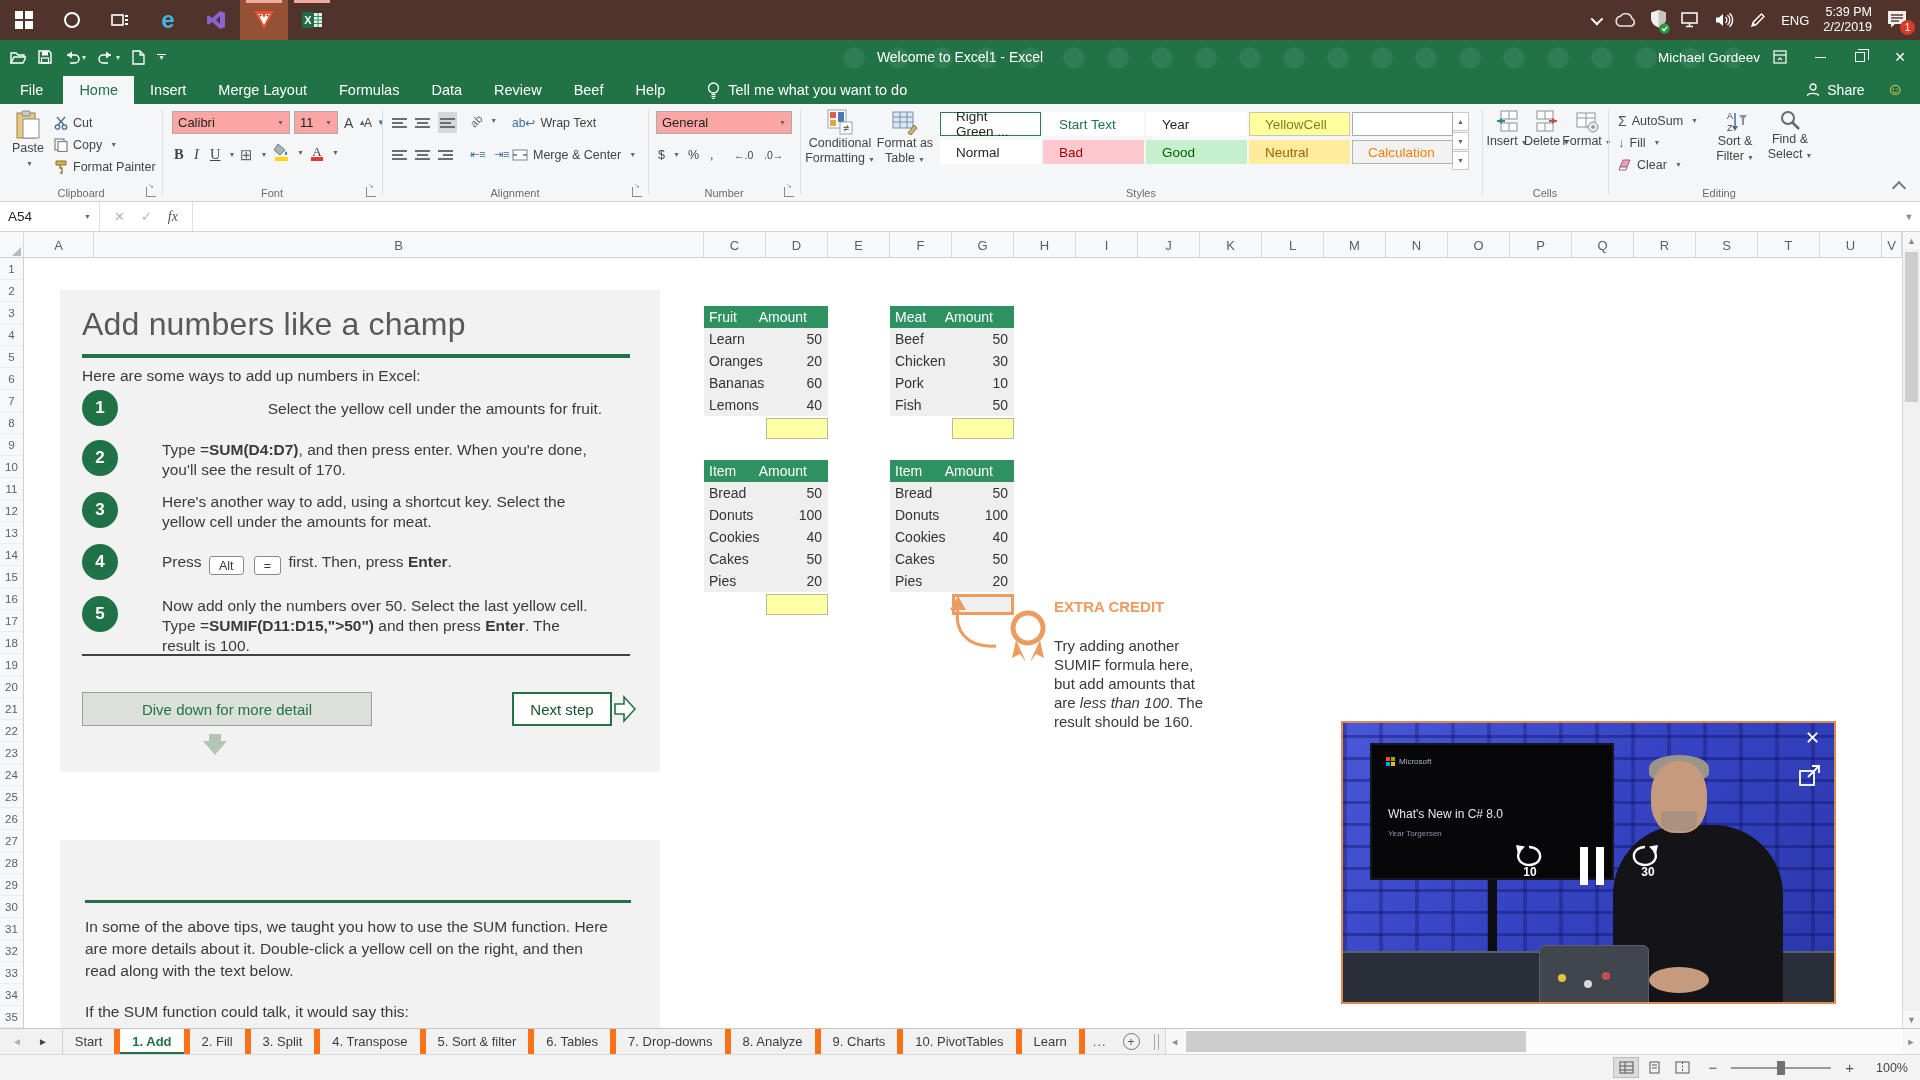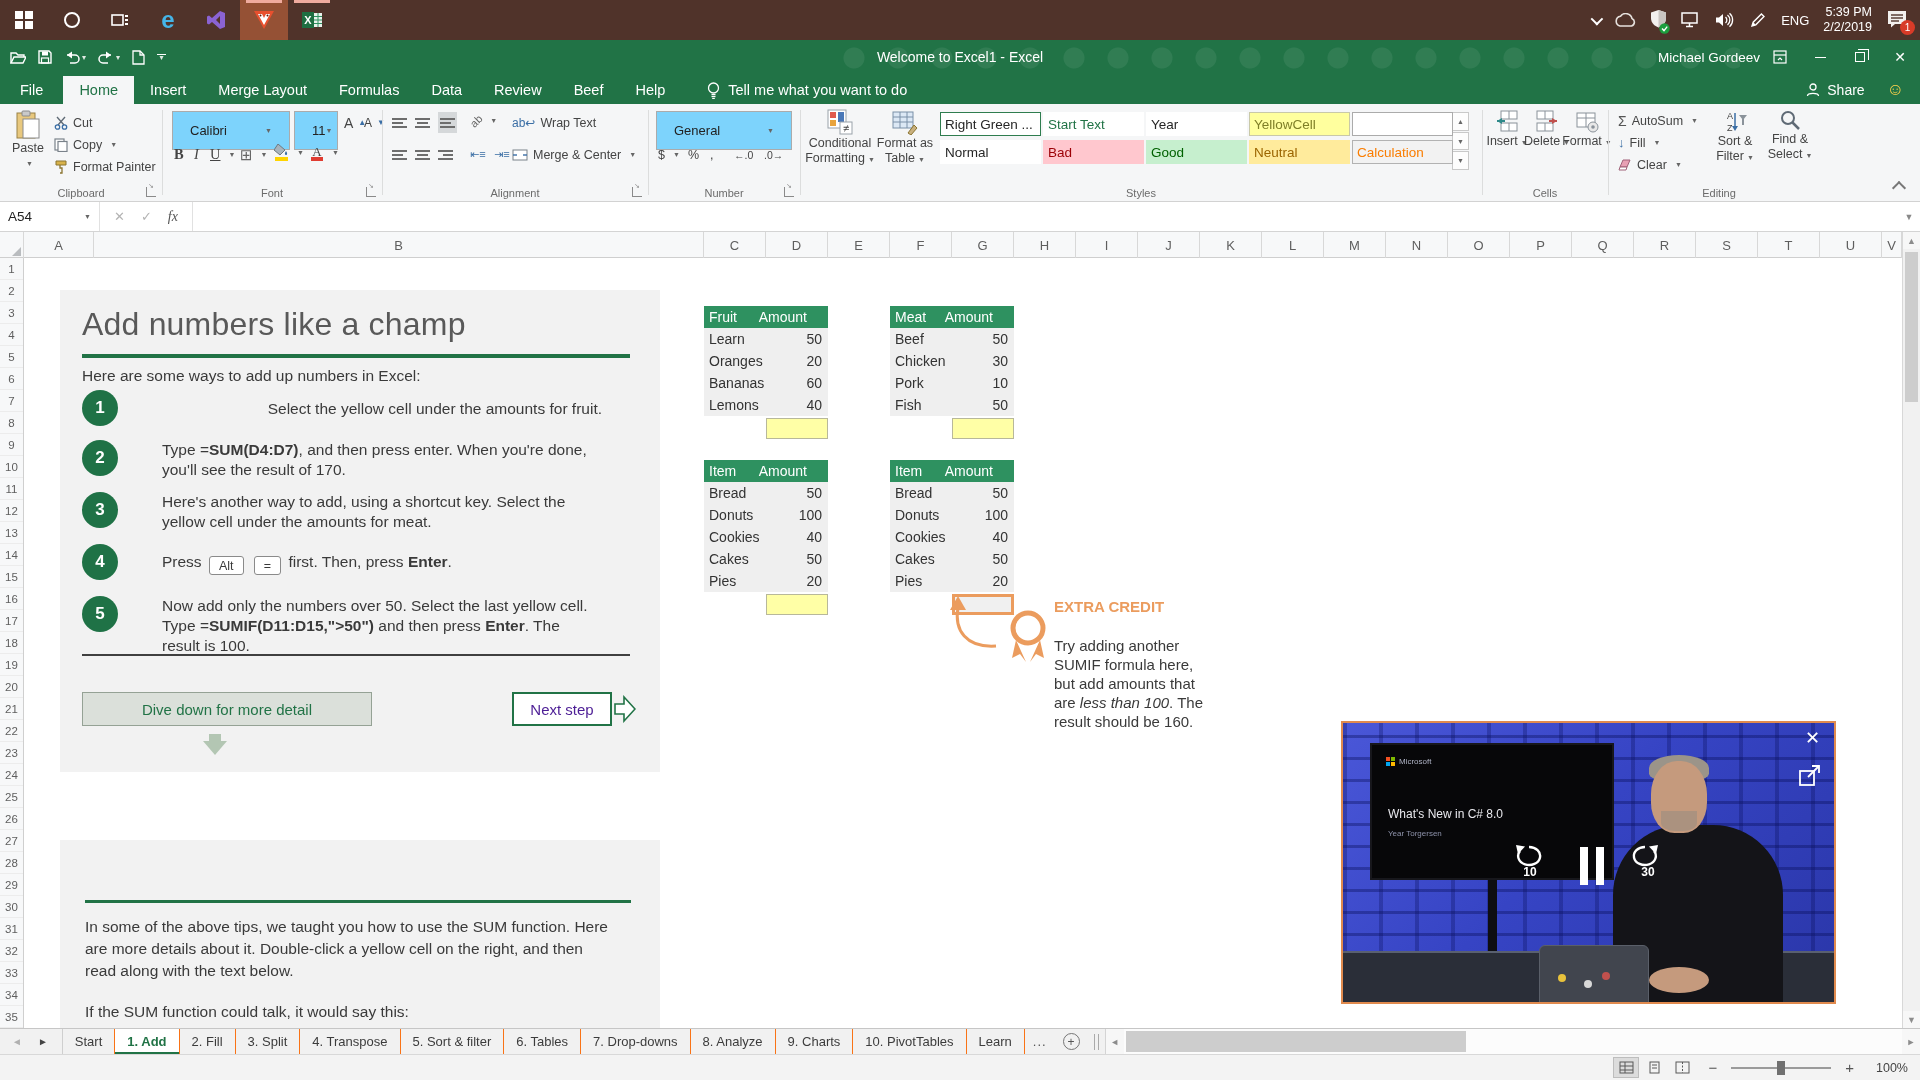--- a/index.html
+++ b/index.html
@@ -50,30 +50,30 @@
   
   .ribbon { position:absolute; left:0; top:104px; width:1920px; height:98px; background:#f5f6f7; border-bottom:1px solid #d2d2d2; z-index:60; font-size:13px; color:#444; }
   .rgroup { position:absolute; top:0; height:97px; }
   .rgroup .glabel { position:absolute; bottom:2px; left:0; right:0; text-align:center; font-size:11px; color:#6b6b6b; }
   .gsep { position:absolute; top:6px; bottom:6px; width:1px; background:#dcdddd; }
   .launcher { position:absolute; bottom:4px; width:10px; height:10px; border-left:1px solid #8a8a8a; border-bottom:1px solid #8a8a8a; }
   .launcher::after { content:"\2198"; position:absolute; left:1px; top:-5px; font-size:7px; color:#8a8a8a; }
   .caret { font-size:7px; color:#666; margin-left:3px; }
   .bigbtn { position:absolute; display:flex; flex-direction:column; align-items:center; gap:2px; text-align:center; font-size:12.5px; line-height:13px; color:#444; }
   .smallbtn { position:absolute; display:flex; align-items:center; gap:5px; height:21px; font-size:12.5px; color:#444; }
-  .combo { position:absolute; height:39px; background:#7dd3fc; border:1px solid #ababab; display:flex; align-items:center; padding:0 17px; font-size:13px; color:#222; }
+  .combo { position:absolute; height:23px; background:#fca5a5; border:1px solid #ababab; display:flex; align-items:center; padding:0 5px; font-size:13px; color:#222; }
   .combo .caret { margin-left:auto; }
   .fmt-letter { font-family:"Liberation Serif",serif; font-size:14.5px; color:#444; }
   .color-bar { position:absolute; left:1px; right:1px; bottom:0; height:4px; }
   .lines-icon { display:inline-flex; flex-direction:column; gap:2px; width:15px; }
   .lines-icon i { height:2px; background:#6d6d6d; }
   .al-left i:nth-child(2){ width:70%; } .al-left i:nth-child(1),.al-left i:nth-child(3){ width:100%; }
   .al-center i { margin:0 auto; } .al-center i:nth-child(2){ width:70%; } .al-center i:nth-child(1),.al-center i:nth-child(3){ width:100%; }
   .al-right i { margin-left:auto; } .al-right i:nth-child(2){ width:70%; } .al-right i:nth-child(1),.al-right i:nth-child(3){ width:100%; }
-  .style-cell { position:absolute; width:101px; height:24px; display:flex; align-items:center; padding:0 4px; font-size:13.5px; background:#fff; border:1px solid transparent; }
+  .style-cell { position:absolute; width:101px; height:24px; display:flex; align-items:center; padding:0 15px; font-size:13.5px; background:#fff; border:1px solid transparent; }
   .gal-scroll { position:absolute; width:17px; display:flex; flex-direction:column; gap:1px; }
   .gal-scroll span { flex:1; background:#fdfdfd; border:1px solid #c9c9c9; font-size:7px; color:#666; display:flex; align-items:center; justify-content:center; }
   .collapse-chev { position:absolute; right:16px; bottom:8px; width:10px; height:10px; border-left:2px solid #777; border-top:2px solid #777; transform:rotate(45deg); }
 
   
   .fbar { position:absolute; left:0; top:202px; width:1920px; height:30px; background:#fff; border-bottom:1px solid #d4d4d4; z-index:50; display:flex; align-items:stretch; }
   .namebox { width:100px; border-right:1px solid #e1e1e1; display:flex; align-items:center; padding:0 8px; font-size:13.5px; color:#222; }
   .namebox .caret { margin-left:auto; }
   .fx-zone { display:flex; align-items:center; gap:16px; padding:0 14px; border-right:1px solid #e1e1e1; }
   .fx-x,.fx-check { color:#b3b3b3; font-size:13px; }
@@ -95,21 +95,21 @@
   .h1 { font-size:32px; font-weight:300; color:#595959; letter-spacing:.2px; }
   .h2 { font-size:27px; font-weight:300; color:#595959; }
   .green-rule { position:absolute; height:4px; background:#217346; }
   .dark-rule { position:absolute; height:2px; background:#404040; }
   .body-text { font-size:15.5px; color:#3a3a3a; line-height:20px; }
   .step { position:absolute; left:22px; width:520px; }
   .step-circle { position:absolute; left:0; top:0; width:36px; height:36px; border-radius:50%; background:#1f7246; color:#fff; font-size:17px; font-weight:bold; display:flex; align-items:center; justify-content:center; }
   .step-text { position:absolute; left:80px; width:440px; }
   .keycap { display:inline-block; border:1px solid #8a8a8a; border-radius:3px; background:#fff; padding:0 9px; height:19px; line-height:18px; font-size:12.5px; margin:0 3px; vertical-align:-3px; }
   .btn-dive { position:absolute; width:290px; height:34px; background:#dbe0da; border:1px solid #95a295; color:#217346; font-size:15px; display:flex; align-items:center; justify-content:center; }
-  .btn-next { position:absolute; width:100px; height:34px; background:#fff; border:2px solid #217346; color:#4c1d95; font-size:15px; display:flex; align-items:center; justify-content:center; }
+  .btn-next { position:absolute; width:100px; height:34px; background:#fff; border:2px solid #217346; color:#14532d; font-size:15px; display:flex; align-items:center; justify-content:center; }
   .down-arrow { position:absolute; width:0; height:0; border:solid transparent; border-width:14px 12px 0 12px; border-top-color:#b3c6b3; }
   .down-arrow-stem { position:absolute; width:12px; height:7px; background:#b3c6b3; }
 
   .xl-table { position:absolute; width:124px; font-size:14px; }
   .xl-th { display:flex; height:22px; background:#2e9160; color:#fff; align-items:center; }
   .xl-th span:first-child { padding-left:5px; }
   .xl-th span:last-child { margin-left:auto; padding-right:21px; }
   .xl-tr { display:flex; height:22px; background:#efefef; color:#333; align-items:center; }
   .xl-tr span:first-child { padding-left:5px; }
   .xl-tr span:last-child { margin-left:auto; padding-right:6px; }
@@ -145,21 +145,21 @@
   .vp-pause { position:absolute; left:237px; top:124px; display:flex; gap:8px; }
   .vp-pause i { width:8px; height:38px; background:#fff; display:block; }
   .vp-skip { position:absolute; width:34px; height:32px; color:#fff; }
   .vp-skip .num { position:absolute; left:0; right:0; bottom:-2px; text-align:center; font-size:12px; font-weight:bold; }
   .vclose { position:absolute; right:14px; top:4px; color:#fff; font-size:18px; }
   .vpop { position:absolute; right:12px; top:40px; }
 
   
   .tabbar { position:absolute; left:0; top:1028px; width:1920px; height:26px; background:#f1f1f1; border-top:1px solid #c6c6c6; display:flex; align-items:stretch; z-index:50; font-size:13px; color:#3c3c3c; }
   .nav-arrows { display:flex; align-items:center; gap:16px; padding:0 14px 0 12px; }
-  .stab { display:flex; align-items:center; padding:0 12px; border-right:1px solid #f97316; position:relative; }
+  .stab { display:flex; align-items:center; padding:0 12px; border-right:6px solid #f97316; position:relative; }
   .stab:first-of-type { border-left:1px solid #cfcfcf; }
   .stab.active { background:#fff; color:#217346; font-weight:bold; }
   .stab.active::after { content:""; position:absolute; left:0; right:0; bottom:0; height:2px; background:#217346; }
   .stab-more { display:flex; align-items:center; padding:0 8px; color:#555; letter-spacing:1px; }
   .newsheet { width:17px; height:17px; border:1px solid #767676; border-radius:50%; color:#555; font-size:12px; display:flex; align-items:center; justify-content:center; align-self:center; margin:0 8px; }
   .hsplit { width:5px; align-self:center; height:16px; border-left:1px solid #aaa; border-right:1px solid #aaa; margin:0 6px; }
   .hscroll { flex:1; display:flex; align-items:stretch; background:#fff; border-left:1px solid #d4d4d4; }
   .hs-btn { width:18px; display:flex; align-items:center; justify-content:center; color:#8c8c8c; font-size:9px; background:#f7f7f7; }
   .hs-track { flex:1; position:relative; background:#fcfcfc; }
   .hs-thumb { position:absolute; left:2px; top:2px; bottom:2px; width:340px; background:#cdcdcd; }

